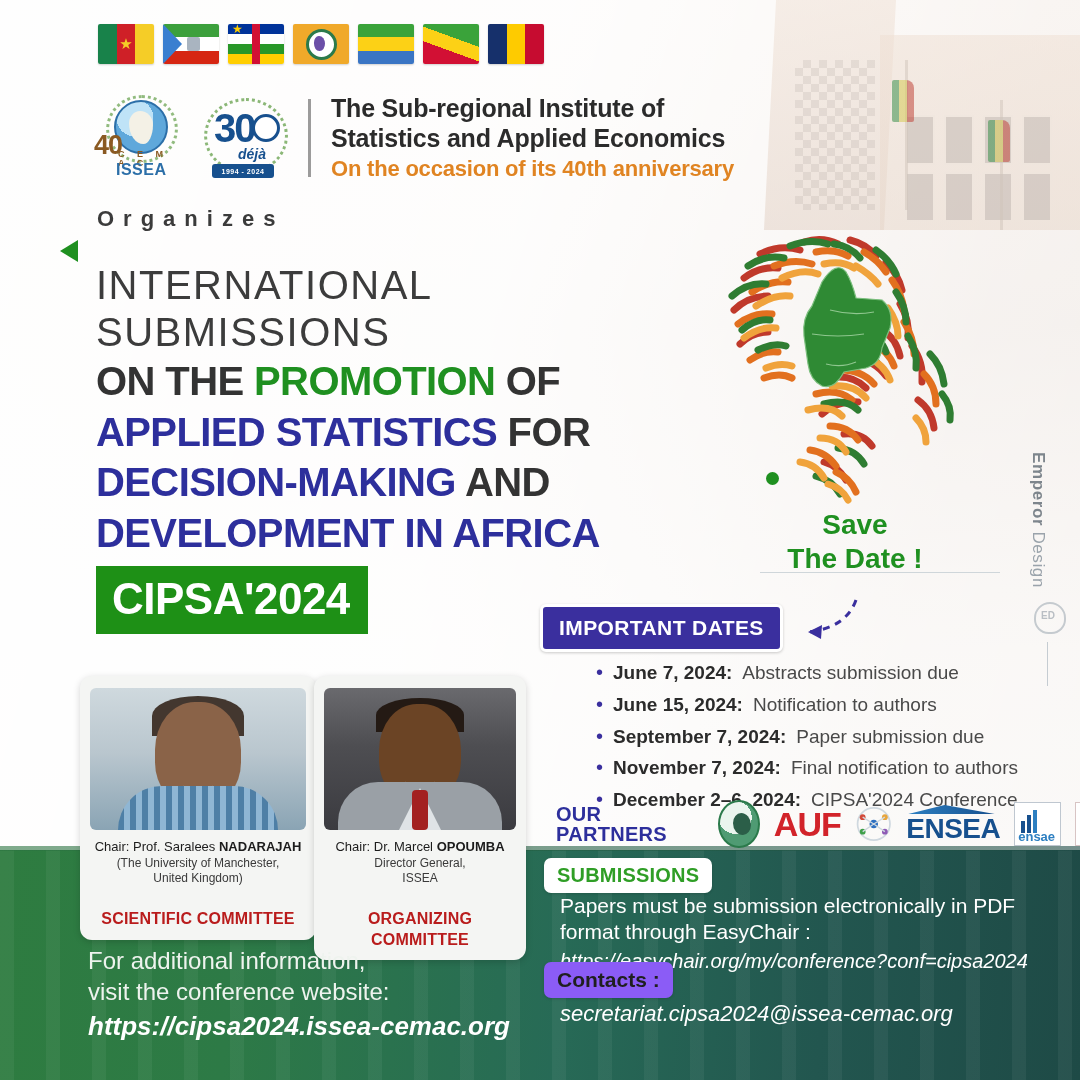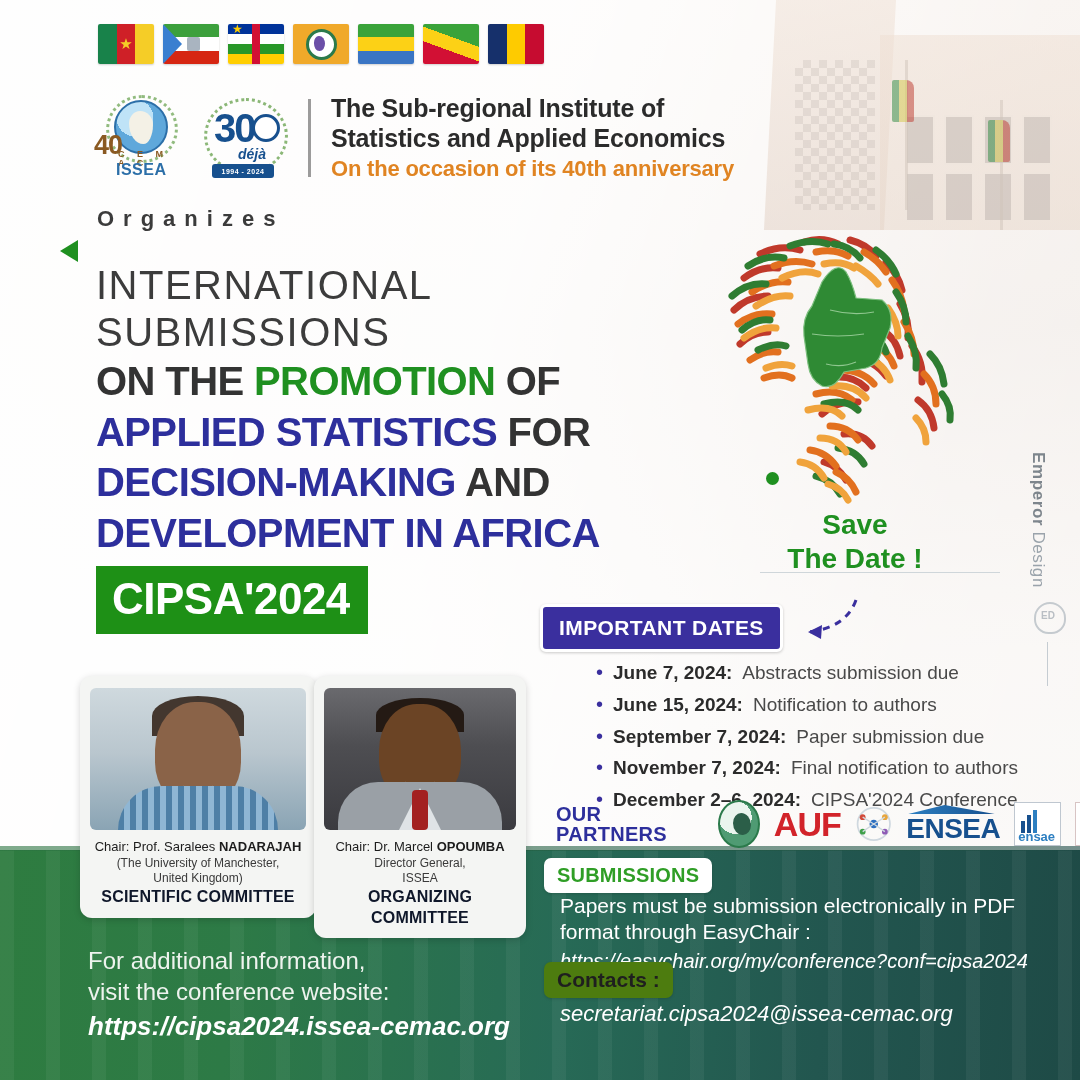--- a/index.html
+++ b/index.html
@@ -131,21 +131,21 @@
   .idates .d{font:700 19px/1.2 "Liberation Sans",sans-serif;color:#2b2b2b;white-space:nowrap;}
   .idates .t{font:400 19px/1.2 "Liberation Sans",sans-serif;color:#494949;}
 
   
   .card{position:absolute;z-index:6;background:#f4f5f3;border-radius:12px;box-shadow:0 2px 7px rgba(0,0,0,.17);
     padding:12px 10px 10px;text-align:center;}
   .card .photo{width:100%;height:142px;border-radius:6px;overflow:hidden;position:relative;}
   .card .nm{font:400 13px/1.35 "Liberation Sans",sans-serif;color:#1c1c1c;margin-top:8px;}
   .card .nm b{font-weight:700;}
   .card .sub{font:400 12px/1.3 "Liberation Sans",sans-serif;color:#3a3a3a;}
-  .card .role{font:700 16px/1.3 "Liberation Sans",sans-serif;color:#0f172a;margin-top:0;letter-spacing:.2px;}
+  .card .role{font:700 16px/1.3 "Liberation Sans",sans-serif;color:#b91c1c;margin-top:22px;letter-spacing:.2px;}
   .card-sci{left:80px;top:676px;width:216px;}
   .card-org{left:314px;top:676px;width:192px;}
 
   
   .face{position:absolute;inset:0;}
   .p1{background:linear-gradient(180deg,#cfd9de 0%,#b9c6ce 46%,#8aa4b4 100%);}
   .p1 .head{position:absolute;left:50%;top:14px;transform:translateX(-50%);width:86px;height:104px;
     border-radius:46% 46% 42% 42%;background:#8a6348;}
   .p1 .hair{position:absolute;left:50%;top:8px;transform:translateX(-50%);width:92px;height:40px;
     border-radius:50% 50% 0 0;background:#43372f;}
@@ -177,21 +177,21 @@
   .pl-ensae i{position:absolute;left:6px;top:5px;width:4px;background:#17508e;}
   .pl-ensae2{width:46px;height:42px;border:1px solid #d8c4c4;background:#fff;display:flex;align-items:center;justify-content:center;
     font:700 9px/1 "Liberation Sans",sans-serif;color:#9a2b2b;}
 
   
   .sub-badge{position:absolute;left:544px;top:858px;z-index:6;background:#fff;border-radius:7px;padding:7px 13px 8px;
     font:700 20px/1 "Liberation Sans",sans-serif;color:#2f9e26;letter-spacing:.2px;box-shadow:0 1px 3px rgba(0,0,0,.16);}
   .sub-body{position:absolute;left:560px;top:893px;z-index:6;width:470px;color:#ffffff;}
   .sub-body .t{font:400 21px/1.26 "Liberation Sans",sans-serif;}
   .sub-body .u{font:italic 400 20px/1.3 "Liberation Sans",sans-serif;margin-top:2px;}
-  .ct-badge{position:absolute;left:544px;top:962px;z-index:6;background:#4d7c0f;border-radius:7px;padding:7px 13px 8px;
+  .ct-badge{position:absolute;left:544px;top:962px;z-index:6;background:#8b5cf6;border-radius:7px;padding:7px 13px 8px;
     font:700 21px/1 "Liberation Sans",sans-serif;color:#1f1f1f;box-shadow:0 1px 3px rgba(0,0,0,.16);}
   .ct-mail{position:absolute;left:560px;top:1000px;z-index:6;color:#fff;
     font:italic 400 22px/1.25 "Liberation Sans",sans-serif;}
 
   
   .website{position:absolute;left:88px;top:945px;z-index:6;color:#eef3ee;}
   .website .w1,.website .w2{font:400 24px/1.3 "Liberation Sans",sans-serif;}
   .website .w3{font:italic 700 26px/1.35 "Liberation Sans",sans-serif;color:#ffffff;margin-top:2px;}
 
   

